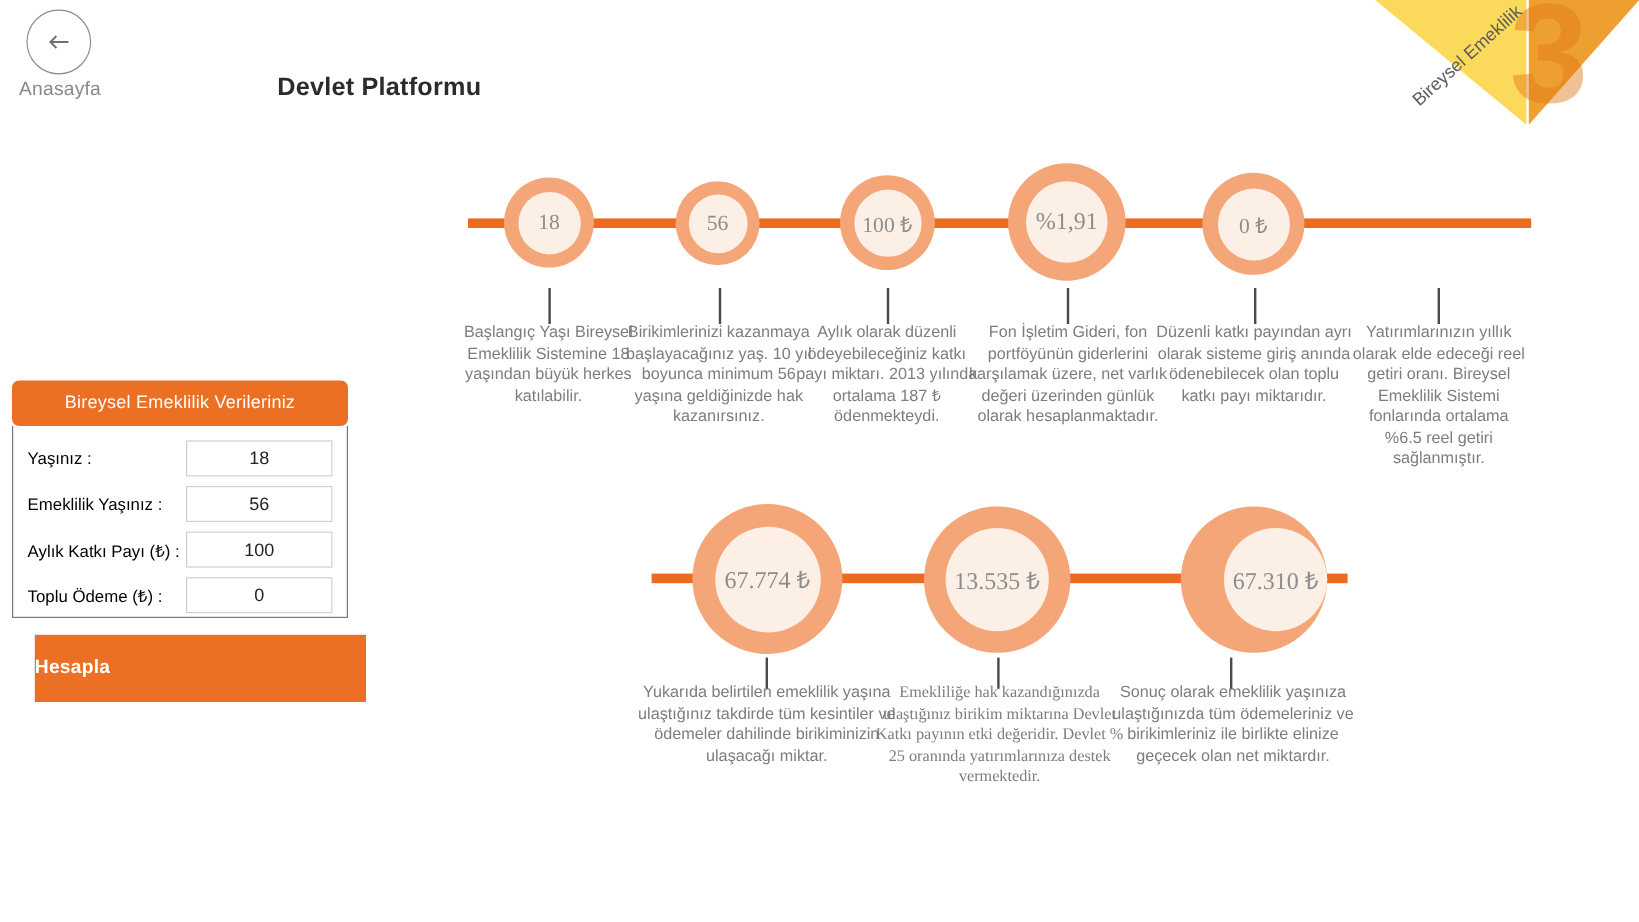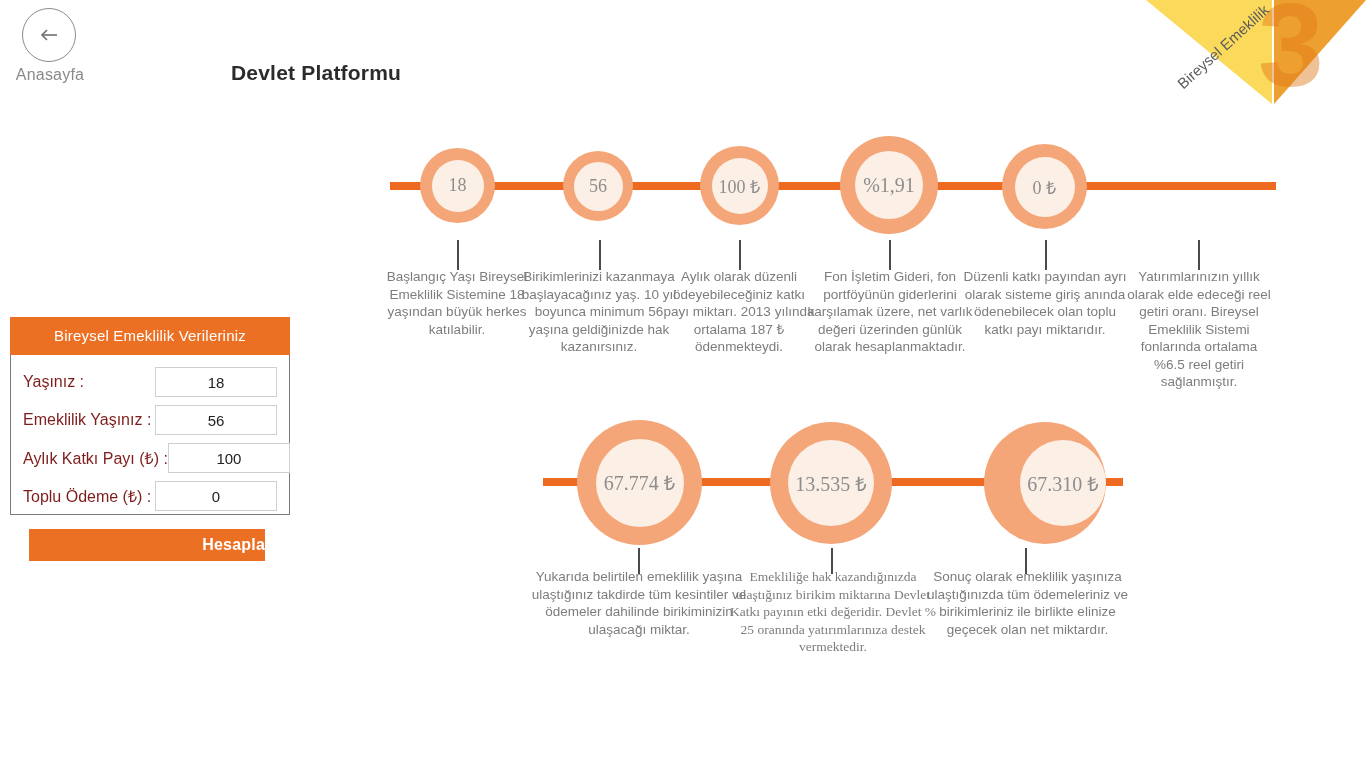--- a/index.html
+++ b/index.html
@@ -137,62 +137,63 @@
     top: 317px;
     width: 280px;
   }
   #form-title {
     background: #ec7024;
     color: #ffffff;
     font-size: 15px;
     text-align: center;
     padding: 10px 0 11px;
     letter-spacing: .2px;
+    border-radius: 6px;
   }
   #form-box {
     border: 1px solid #7a7a7a;
     border-top: none;
     padding: 12px 12px 14px 12px;
     box-sizing: border-box;
     height: 160px;
   }
   .form-row {
     display: flex;
     align-items: center;
     margin-bottom: 8px;
   }
   .form-row:last-child { margin-bottom: 0; }
   .form-label {
     flex: 1;
-    font-size: 16px;
-    color: #7f1d1d;
+    font-size: 14px;
+    color: #000000;
     white-space: nowrap;
   }
   .form-input {
     width: 122px;
     height: 30px;
     border: 1px solid #cfcfcf;
     box-sizing: border-box;
     text-align: center;
     font-family: "Liberation Sans", sans-serif;
     font-size: 15px;
     color: #222222;
     background: #ffffff;
     outline: none;
   }
   #calc-button {
     margin: 14px 19px 0 19px;
     background: #ec7024;
     color: #ffffff;
     font-size: 16px;
     font-weight: bold;
-    text-align: right;
-    padding: 7px 0;
+    text-align: left;
+    padding: 19px 0;
     border: none;
-    width: 236px;
+    width: 276px;
     display: block;
     cursor: pointer;
     font-family: "Liberation Sans", sans-serif;
     letter-spacing: .2px;
   }
 
   
   .timeline {
     position: absolute;
   }

